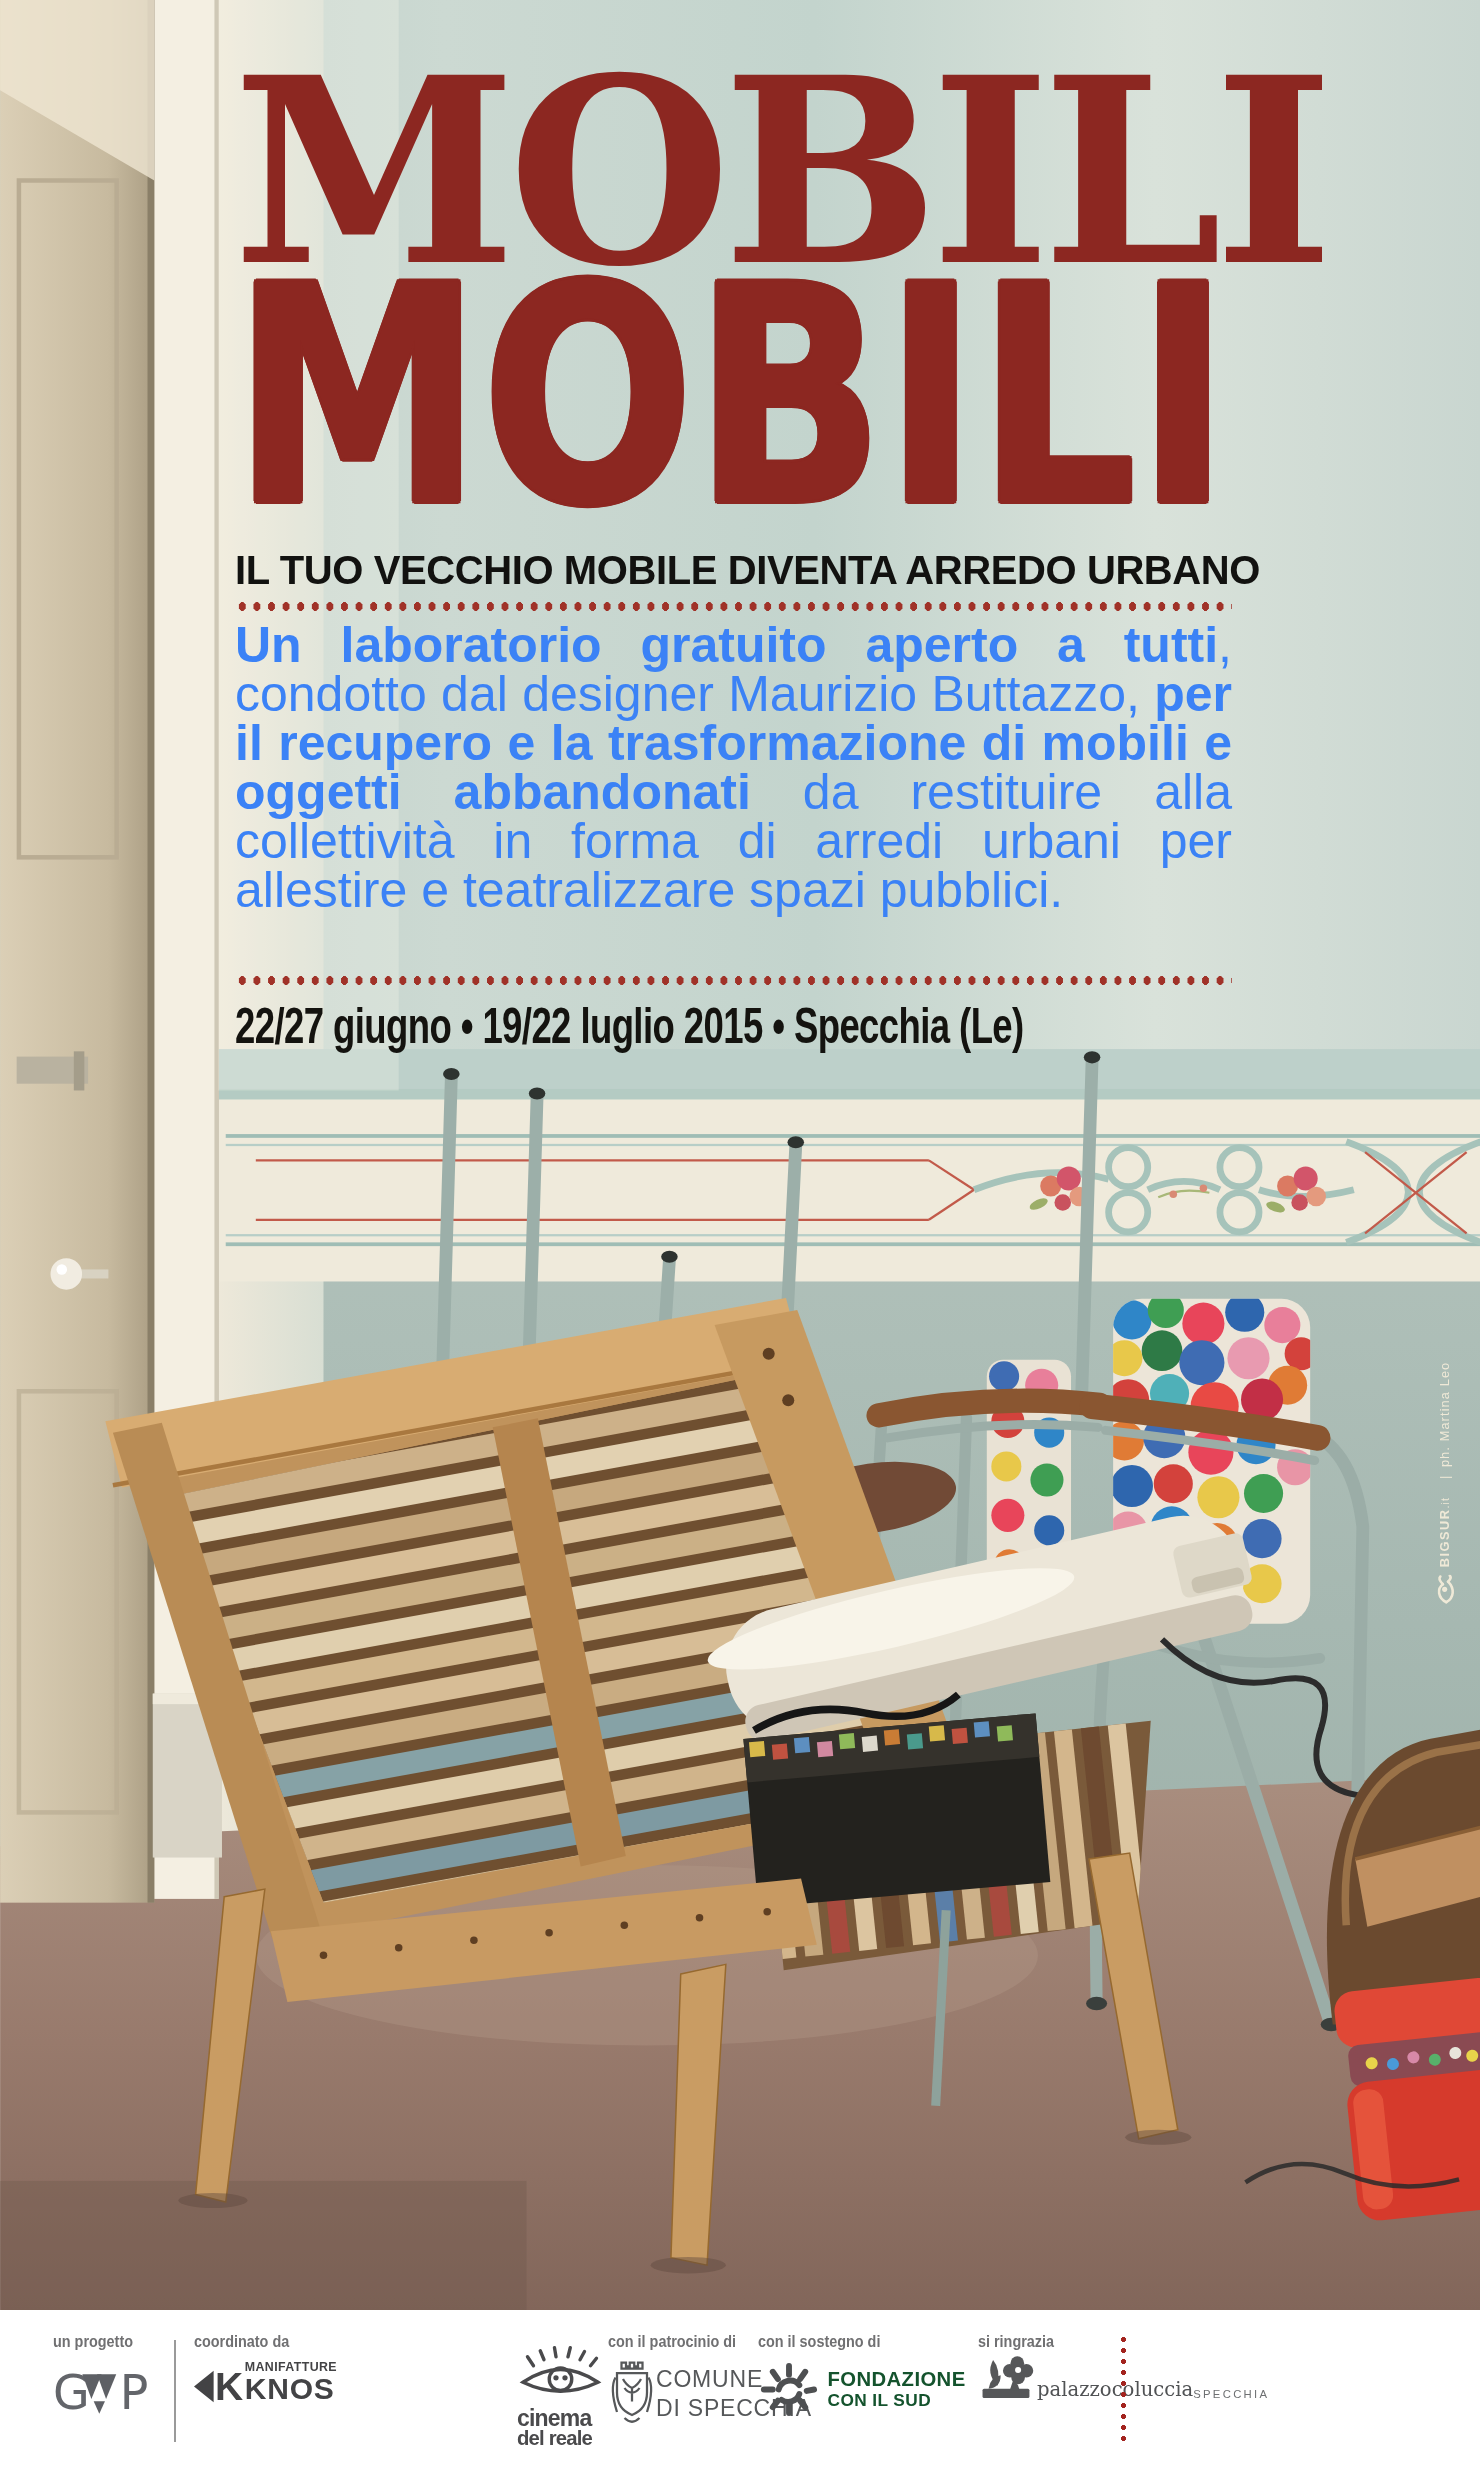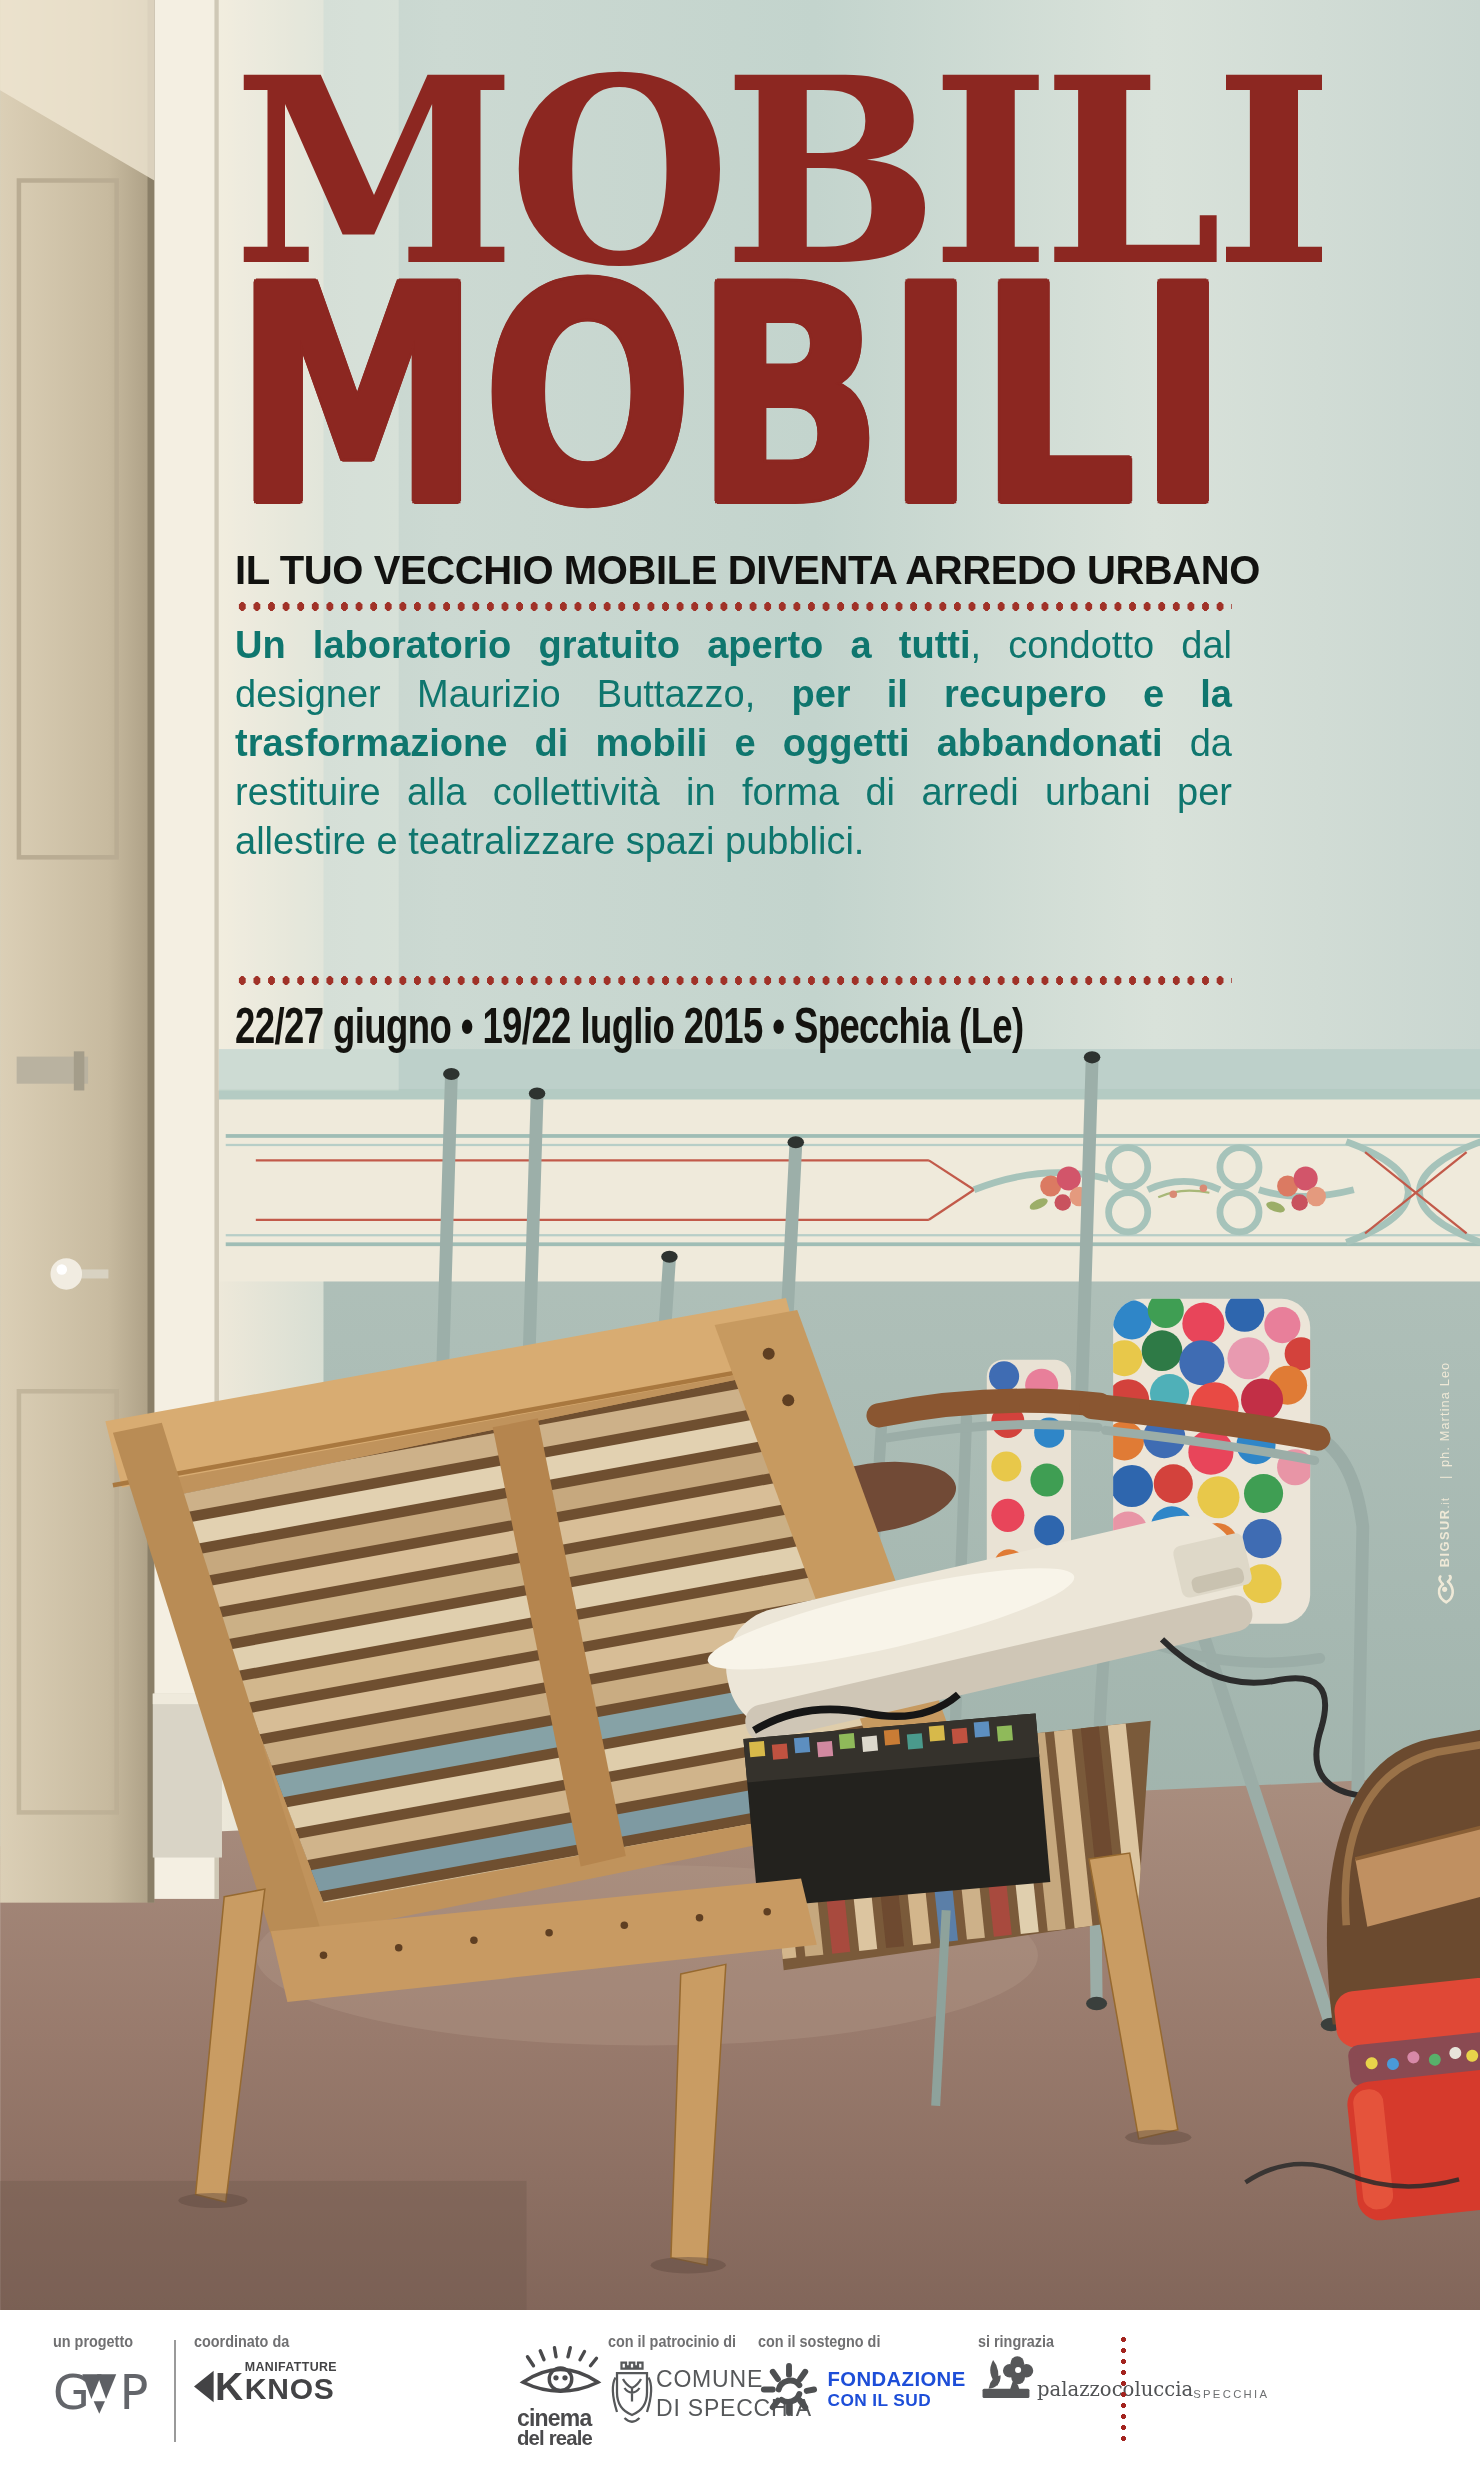--- a/index.html
+++ b/index.html
@@ -13,22 +13,22 @@
           font-size:301px;line-height:1;color:#8c2721;white-space:nowrap;
           transform:scaleX(0.83);transform-origin:left top;
           text-shadow:3px 0 0 #8c2721,-3px 0 0 #8c2721,0 3px 0 #8c2721,0 -3px 0 #8c2721,
                       2.3px 2.3px 0 #8c2721,-2.3px -2.3px 0 #8c2721,2.3px -2.3px 0 #8c2721,-2.3px 2.3px 0 #8c2721;}
   .subtitle{position:absolute;left:235px;top:548px;font-size:40px;font-weight:bold;color:#121210;
           letter-spacing:-0.4px;white-space:nowrap;}
   .dots-h{position:absolute;left:235px;width:997px;height:11.3px;
           background-image:radial-gradient(ellipse 3.4px 4.9px at center,#a03228 98%,rgba(0,0,0,0) 100%);
           background-size:14.6px 11.3px;background-repeat:repeat-x;background-position:left center;}
   .dots1{top:601px;} .dots2{top:975px;}
-  .bodytext{position:absolute;left:235px;top:621px;width:997px;font-size:38px;line-height:49px;
-          color:#0f766e;text-align:justify;}
+  .bodytext{position:absolute;left:235px;top:621px;width:997px;font-size:50px;line-height:49px;
+          color:#3b82f6;text-align:justify;}
   .bodytext p{margin:0;}
   .b{font-weight:bold;}
   .dates{position:absolute;left:235px;top:997px;font-size:50px;font-weight:bold;color:#14130f;
           letter-spacing:-0.8px;white-space:nowrap;transform:scaleX(0.73);transform-origin:left top;}
   
   .credit{position:absolute;left:1302px;top:1449px;width:286px;height:25.6px;
           transform:rotate(-90deg);transform-origin:143px 12.8px;
           display:flex;align-items:center;gap:7.5px;color:#efe9d7;font-size:12.8px;letter-spacing:1.1px;
           white-space:nowrap;}
   .credit .brand{font-weight:bold;letter-spacing:1.5px;}
@@ -44,21 +44,21 @@
   .knos-k{font-size:39px;font-weight:bold;line-height:.85;}
   .knos-col{display:flex;flex-direction:column;line-height:1;}
   .knos-top{font-size:12.4px;font-weight:bold;letter-spacing:0.4px;}
   .knos-main{font-size:30px;font-weight:bold;letter-spacing:0.8px;}
   .bigsur-name{font-size:30px;font-weight:bold;color:#4c4e50;line-height:1;margin-top:1.5px;letter-spacing:0.4px;}
   .bigsur-sub{font-size:11px;color:#454749;letter-spacing:1.2px;margin-top:4.5px;font-weight:bold;}
   .cinema-txt{color:#4a4a4c;line-height:.92;margin-top:3px;font-weight:bold;letter-spacing:-0.8px;}
   .cinema-l1{font-size:23px;} .cinema-l2{font-size:20.3px;}
   .comune{display:flex;align-items:center;margin-top:7.5px;color:#56585a;}
   .comune-txt{font-size:23px;letter-spacing:0.8px;line-height:1.25;}
-  .fond{display:flex;align-items:center;gap:7.5px;margin-top:6px;color:#1d4ed8;}
+  .fond{display:flex;align-items:center;gap:7.5px;margin-top:6px;color:#14532d;}
   .fond-txt{font-weight:bold;line-height:1.1;}
   .fond-l1{font-size:20.3px;letter-spacing:0.4px;} .fond-l2{font-size:17.3px;letter-spacing:0.4px;}
   .palazzo{display:flex;align-items:flex-end;color:#505254;line-height:1.05;}
   .palazzo-main{font-family:"DejaVu Serif",serif;font-size:19.6px;}
   .palazzo-sub{font-size:11.3px;letter-spacing:2.3px;color:#6e7072;margin-top:3px;}
   .info{position:absolute;left:1140px;top:32px;color:#9b231d;}
   .info-l{font-size:25px;line-height:31px;}
   .info-phone{font-size:34px;font-weight:bold;letter-spacing:0;}
   .info-lbl{font-size:25px;}
   .dots-v{position:absolute;left:1120px;top:24px;width:6.8px;height:113px;

